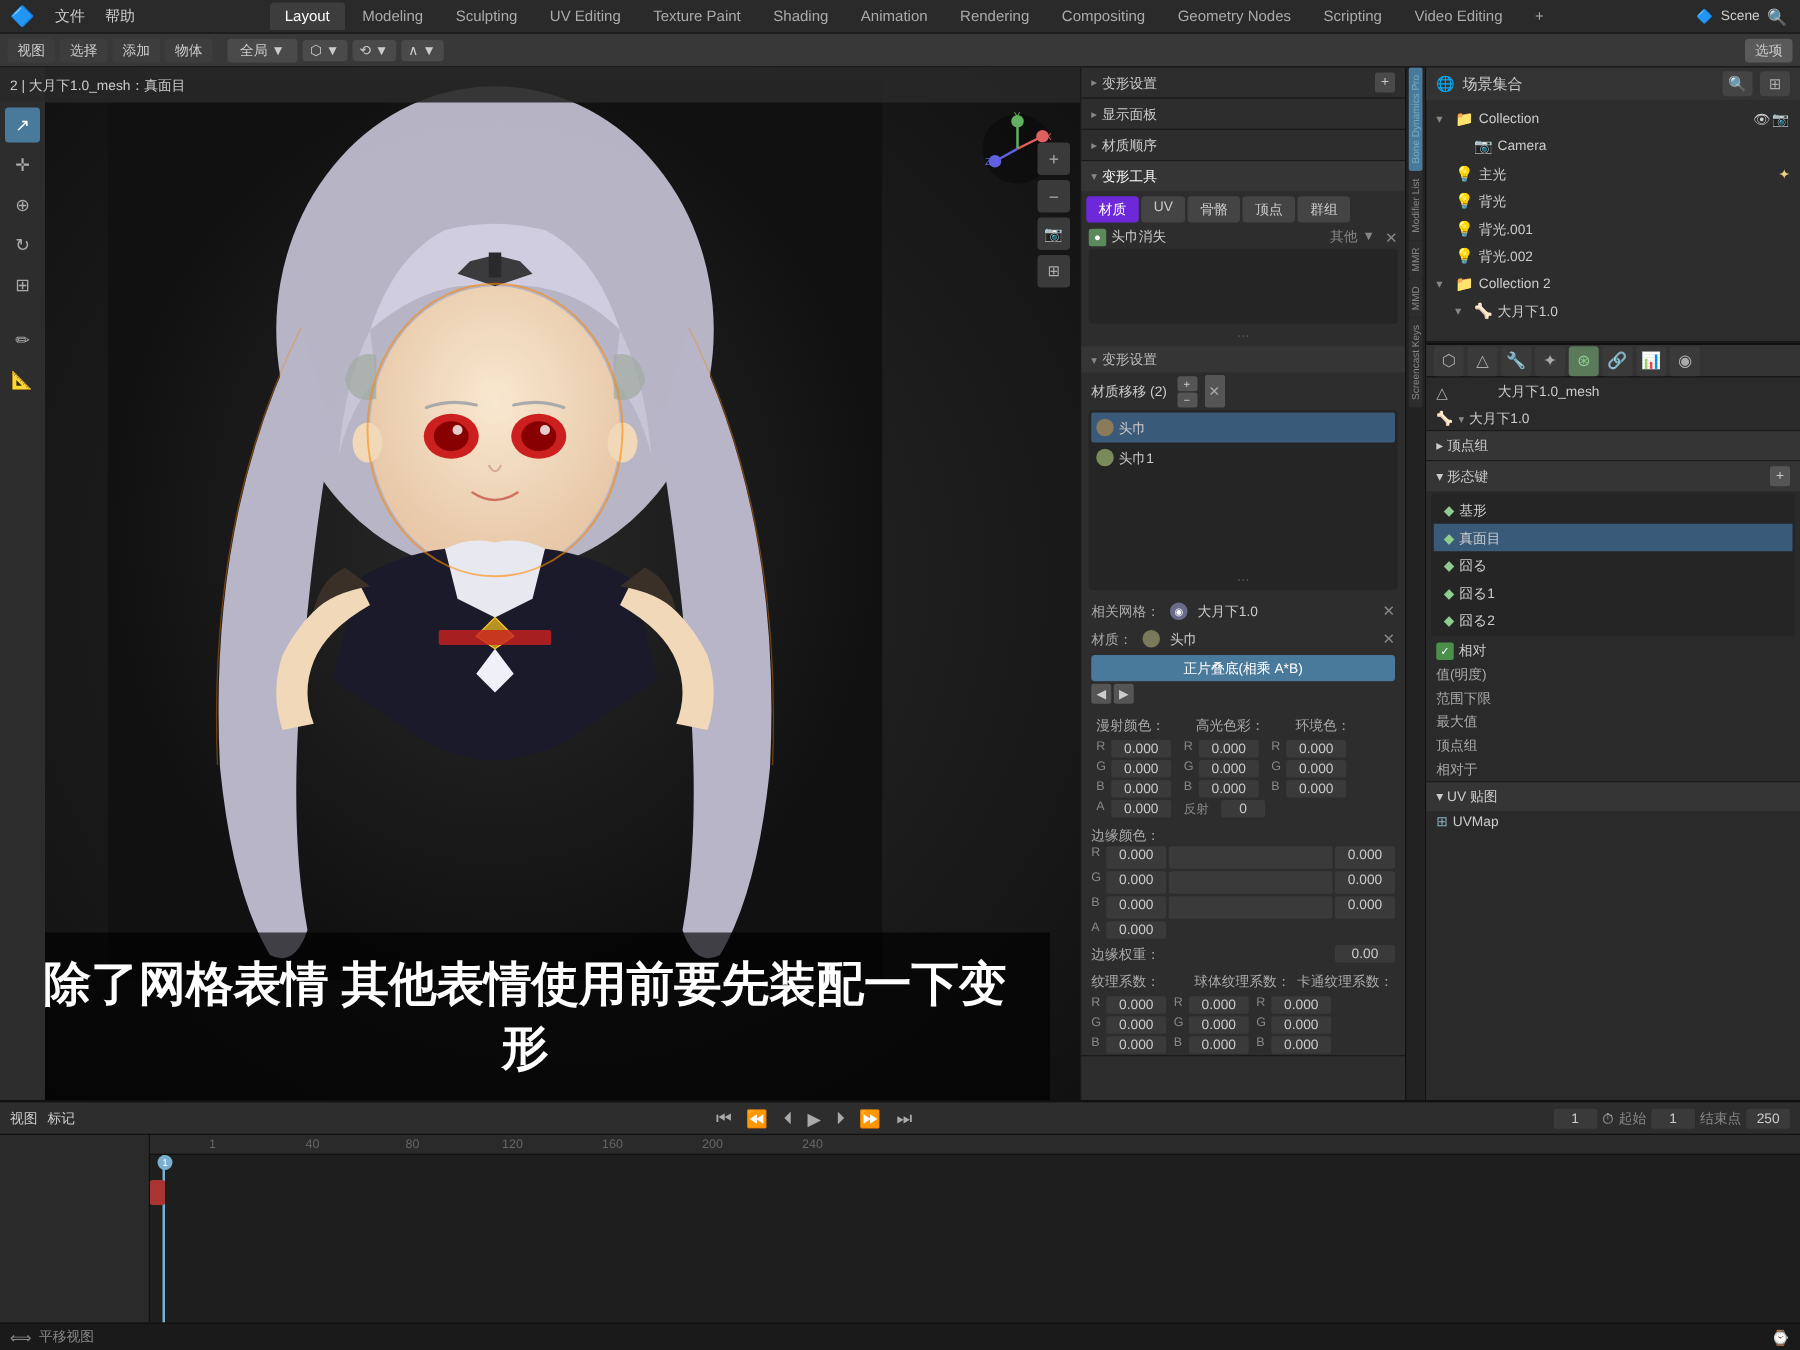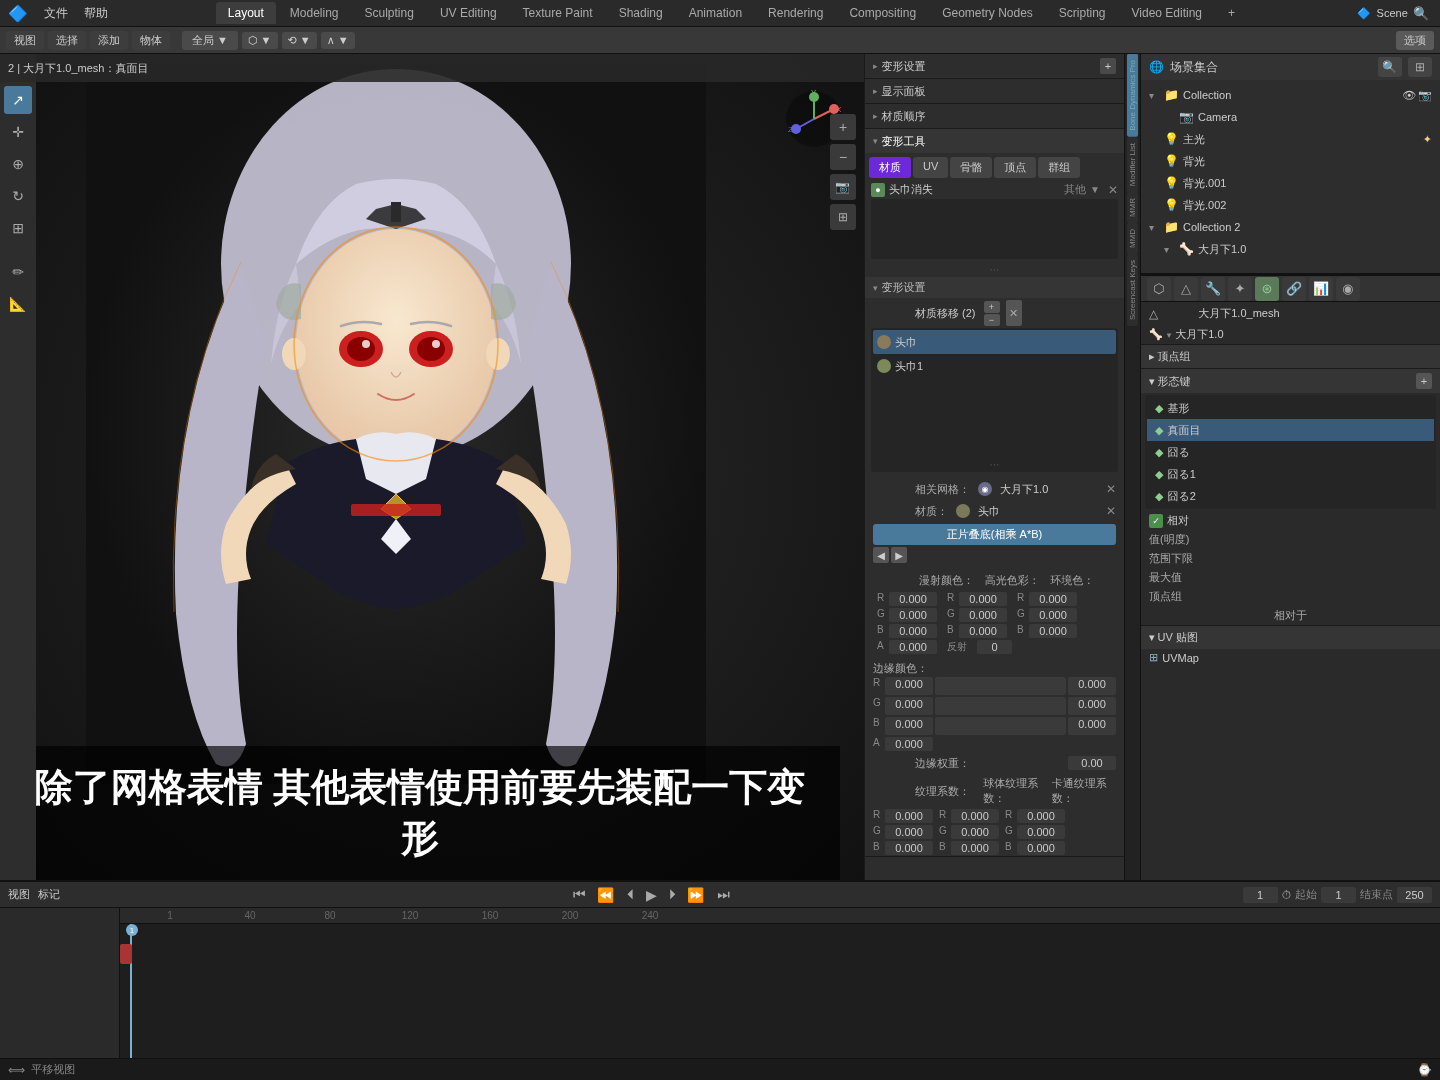--- a/index.html
+++ b/index.html
@@ -322,21 +322,20 @@
       align-items: center;
       gap: 4px;
       cursor: pointer;
     }
     .crp-row {
       display: flex;
       align-items: center;
       padding: 2px 8px;
       min-height: 22px;
       gap: 4px;
-      margin-left: 42px;
     }
     .crp-btn {
       background: #4a4a4a;
       color: #ccc;
       font-size: 11px;
       padding: 2px 8px;
       border-radius: 3px;
       cursor: pointer;
     }
 
@@ -953,21 +952,21 @@
           <div style="padding:2px 8px;display:flex;align-items:center;gap:4px;">
             <span style="font-size:11px;color:#aaa;flex:1;">范围下限</span>
           </div>
           <div style="padding:2px 8px;display:flex;align-items:center;gap:4px;">
             <span style="font-size:11px;color:#aaa;flex:1;">最大值</span>
           </div>
           <div style="padding:2px 8px;display:flex;align-items:center;gap:4px;">
             <span style="font-size:11px;color:#aaa;flex:1;">顶点组</span>
           </div>
           <div style="padding:2px 8px;display:flex;align-items:center;gap:4px;">
-            <span style="font-size:11px;color:#aaa;flex:1;text-align:center;">相对于</span>
+            <span style="font-size:11px;color:#aaa;flex:1;">相对于</span>
           </div>
         </div>
 
         <div style="border-top:1px solid #1a1a1a;">
           <div class="props-section-header">
             <span>▾ UV 贴图</span>
           </div>
           <div style="padding:2px 8px;display:flex;align-items:center;gap:4px;">
             <span style="font-size:11px;color:#8ab0c0;">⊞</span>
             <span style="font-size:11px;color:#ccc;">UVMap</span>

